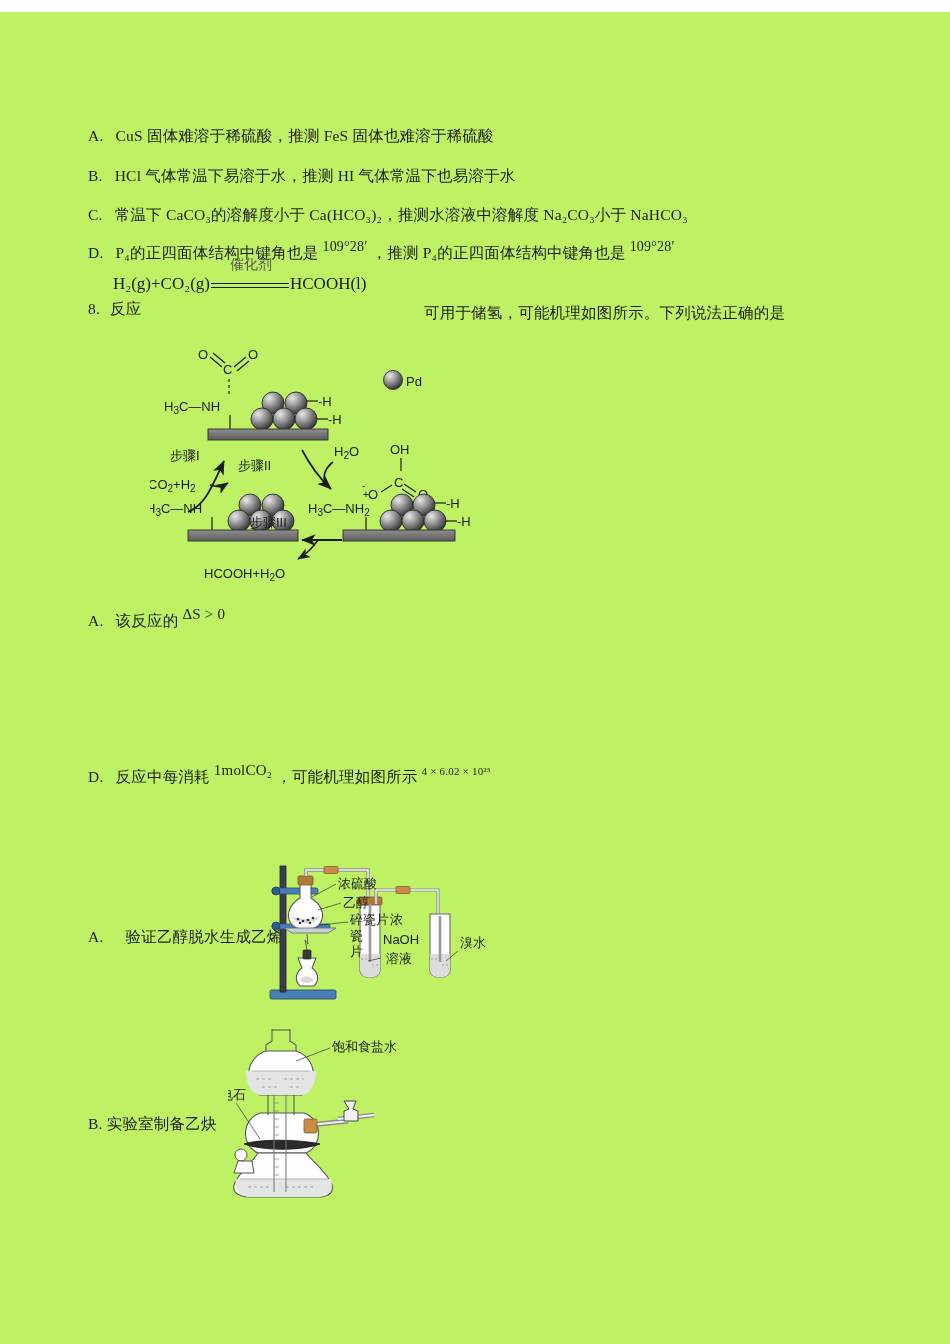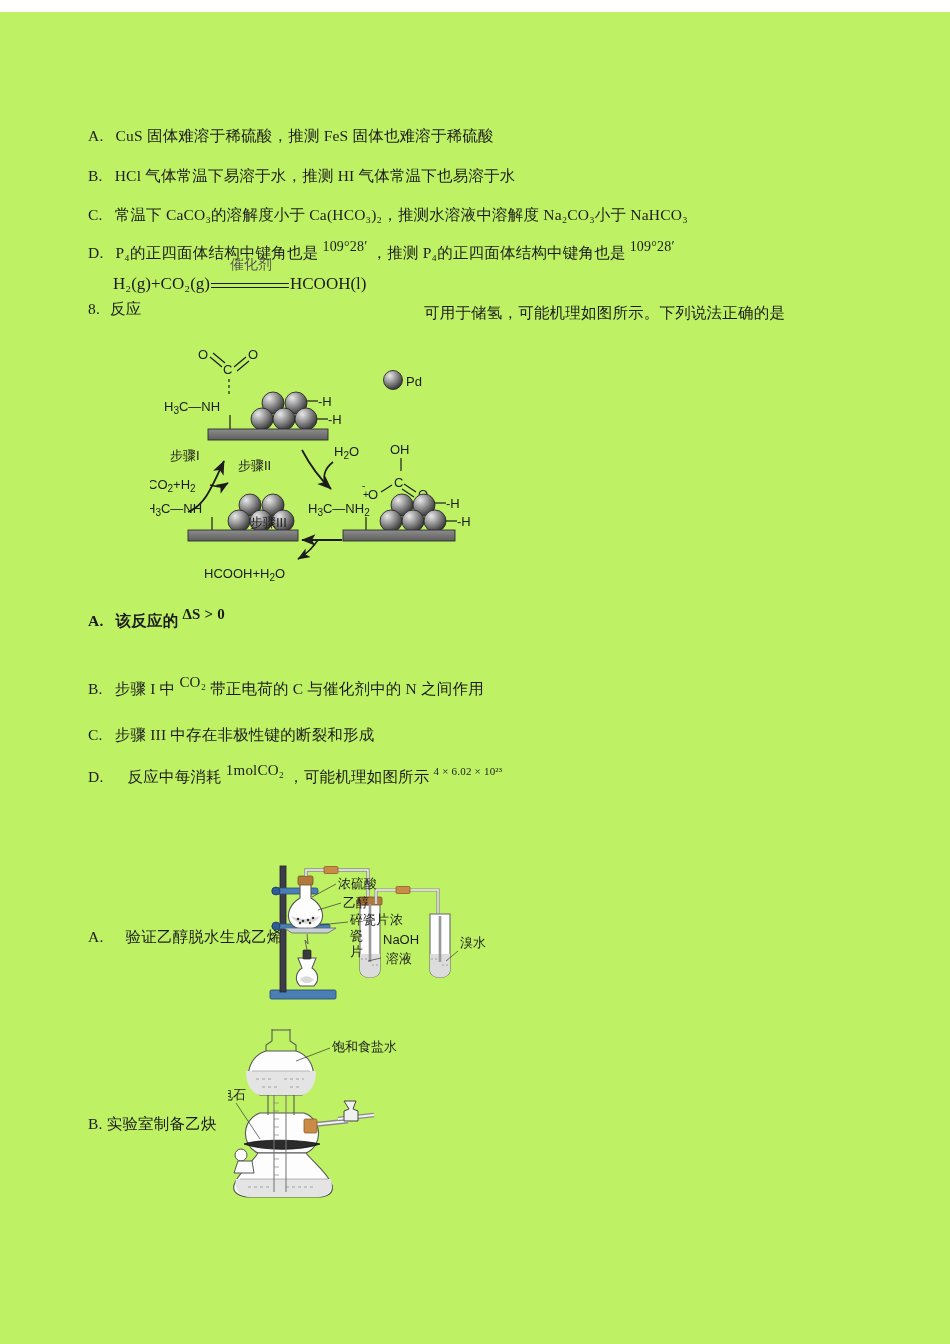--- a/index.html
+++ b/index.html
@@ -244,41 +244,31 @@
       <text class="figtext" x="307" y="189" font-size="14" font-family="Liberation Serif, serif">-H</text>
       <rect x="193" y="193" width="112" height="11" fill="url(#barg)" stroke="#2e2e2e" stroke-width="0.9"></rect>
 
       <text class="figtext" x="100" y="190" font-size="15" font-family="Liberation Serif, serif">步骤III</text>
       <line x1="192" y1="203" x2="152" y2="203" stroke="#1c1c1c" stroke-width="1.8" marker-end="url(#ah)"></line>
       <path d="M168,203 C162,211 158,216 148,222" stroke="#1c1c1c" stroke-width="1.6" fill="none" marker-end="url(#ah)"></path>
       <text class="figtext" x="54" y="241" font-size="15" font-family="Liberation Serif, serif">HCOOH+H<tspan font-size="10" dy="3">2</tspan><tspan dy="-3">O</tspan></text>
     </svg>
   </div>
 
-  <div class="qline" style="left:88px; top:597px;font-weight:bold;">
+  <div class="qline" style="left:88px; top:597px;">
     <span class="lbl">A.</span>
     <span class="lbl" style="margin-left:8px;">该反应的</span>
     <span class="mathbox mathsmall" style="font-size:15px;">ΔS &gt; 0</span>
   </div>
 
-  <div class="qline" style="left:88px; top:665px;">
-    <span class="lbl">B.</span>
-    <span class="lbl" style="margin-left:8px;">步骤 I 中</span>
-    <span class="mathbox mathsmall" style="font-size:15px;">CO₂</span>
-    <span class="lbl">带正电荷的 C 与催化剂中的 N 之间作用</span>
-  </div>
-
-  <div class="qline" style="left:88px; top:711px;">
-    <span class="lbl">C.</span>
-    <span class="lbl" style="margin-left:8px;">步骤 III 中存在非极性键的断裂和形成</span>
-  </div>
+
 
   <div class="qline" style="left:88px; top:753px;">
     <span class="lbl">D.</span>
-    <span class="lbl" style="margin-left:20px;">反应中每消耗</span>
+    <span class="lbl" style="margin-left:8px;">反应中每消耗</span>
     <span class="mathbox mathsmall" style="font-size:15px;">1molCO₂</span>
     <span class="lbl">，可能机理如图所示</span>
     <span class="mathbox mathsmall" style="font-size:11px;">4 × 6.02 × 10²³</span>
   </div>
 
 
   <div class="qline" style="left:88px; top:913px;">
     <span class="lbl">A.</span>
     <span class="lbl" style="margin-left:18px;">验证乙醇脱水生成乙烯</span>
   </div>

